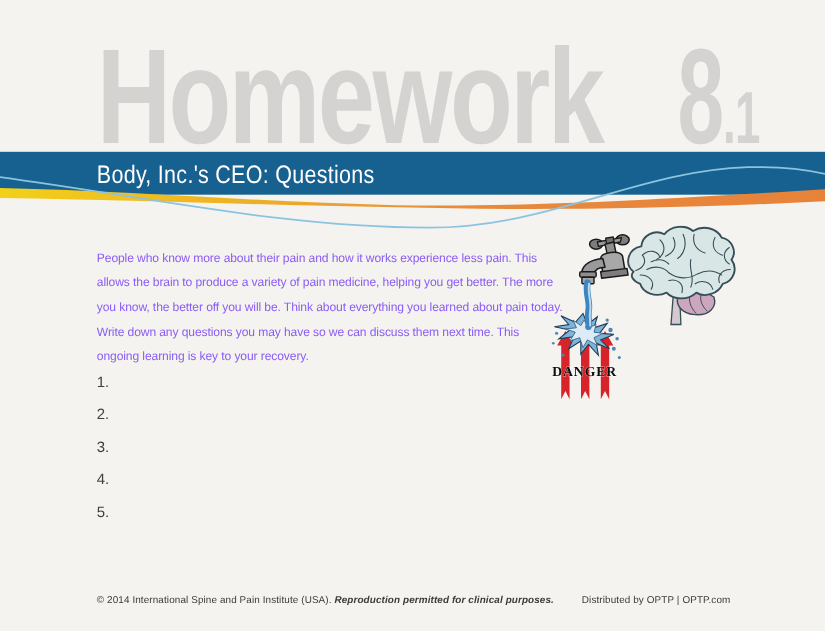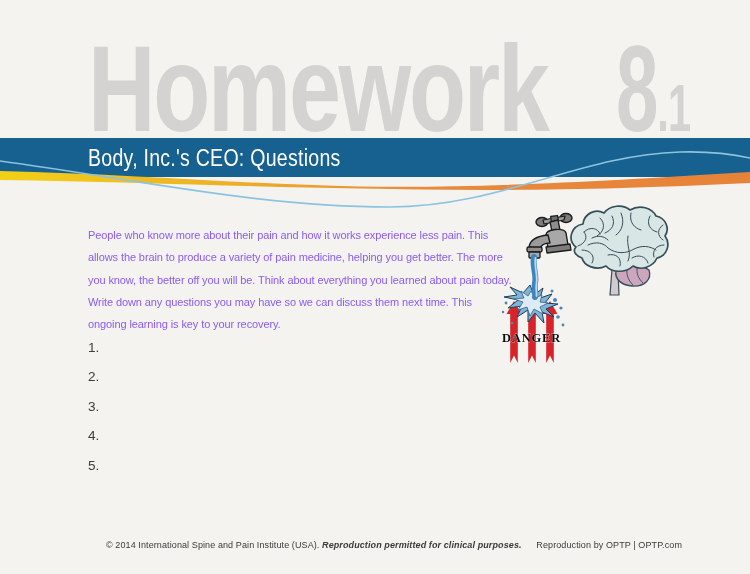--- a/index.html
+++ b/index.html
@@ -32,21 +32,21 @@
     font-size:11px;line-height:22.3px;color:#8b5cf6;letter-spacing:-0.1px;z-index:4;}
   .qlist{position:absolute;left:88px;top:333px;z-index:4;
     font-size:13.6px;color:#3e3e3e;}
   .qlist .item{line-height:29.4px;}
   
   .illustration{position:absolute;left:500px;top:205px;width:180px;height:160px;z-index:4;}
   
   .footer{
     position:absolute;left:88px;top:540px;width:576px;
     display:flex;justify-content:space-between;align-items:baseline;
-    font-size:9px;color:#3a3a3a;letter-spacing:0.1px;z-index:4;margin-left:18px;}
+    font-size:9px;color:#3a3a3a;letter-spacing:0.1px;z-index:4;}
   .footer .perm{font-style:italic;font-weight:700;}
 </style>
 </head>
 <body>
 
 <div class="page">
 
   <div class="headline">
     <span class="word">Homework</span>
     <span class="num"><span>8</span><span class="small">.1</span></span>
@@ -152,16 +152,16 @@
     <g>
       <path d="M34,52 C32,62 37,70 35,78 C34,84 36,88 35,92" fill="none" stroke="#3d85c0" stroke-width="6" stroke-linecap="round"></path>
       <path d="M35.5,53 C34,62 38,70 36.5,78 C35.5,84 37,88 36.5,91" fill="none" stroke="#bcd9ee" stroke-width="1.8" stroke-linecap="round"></path>
     </g>
 
     <text x="2" y="137" font-family="Liberation Serif, serif" font-weight="bold" font-size="12.5" letter-spacing="0.8" fill="#0d0d0d" stroke="#ffffff" stroke-width="0.35" paint-order="stroke">DANGER</text>
   </svg>
 
   <div class="footer">
     <div><span>© 2014 International Spine and Pain Institute (USA). </span><span class="perm">Reproduction permitted for clinical purposes.</span></div>
-    <div>Reproduction by OPTP  |  OPTP.com</div>
+    <div>Distributed by OPTP  |  OPTP.com</div>
   </div>
 
 </div>
 
 </body></html>

